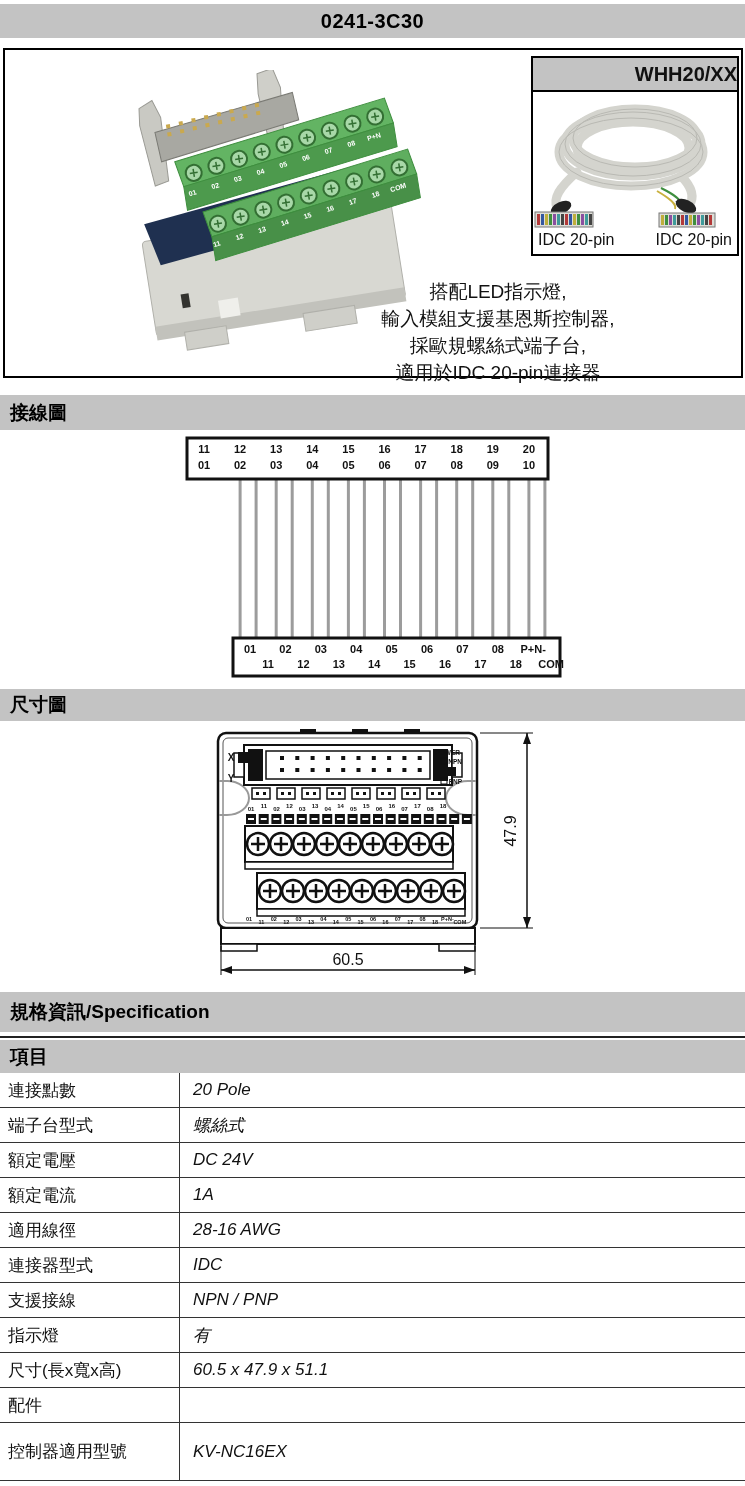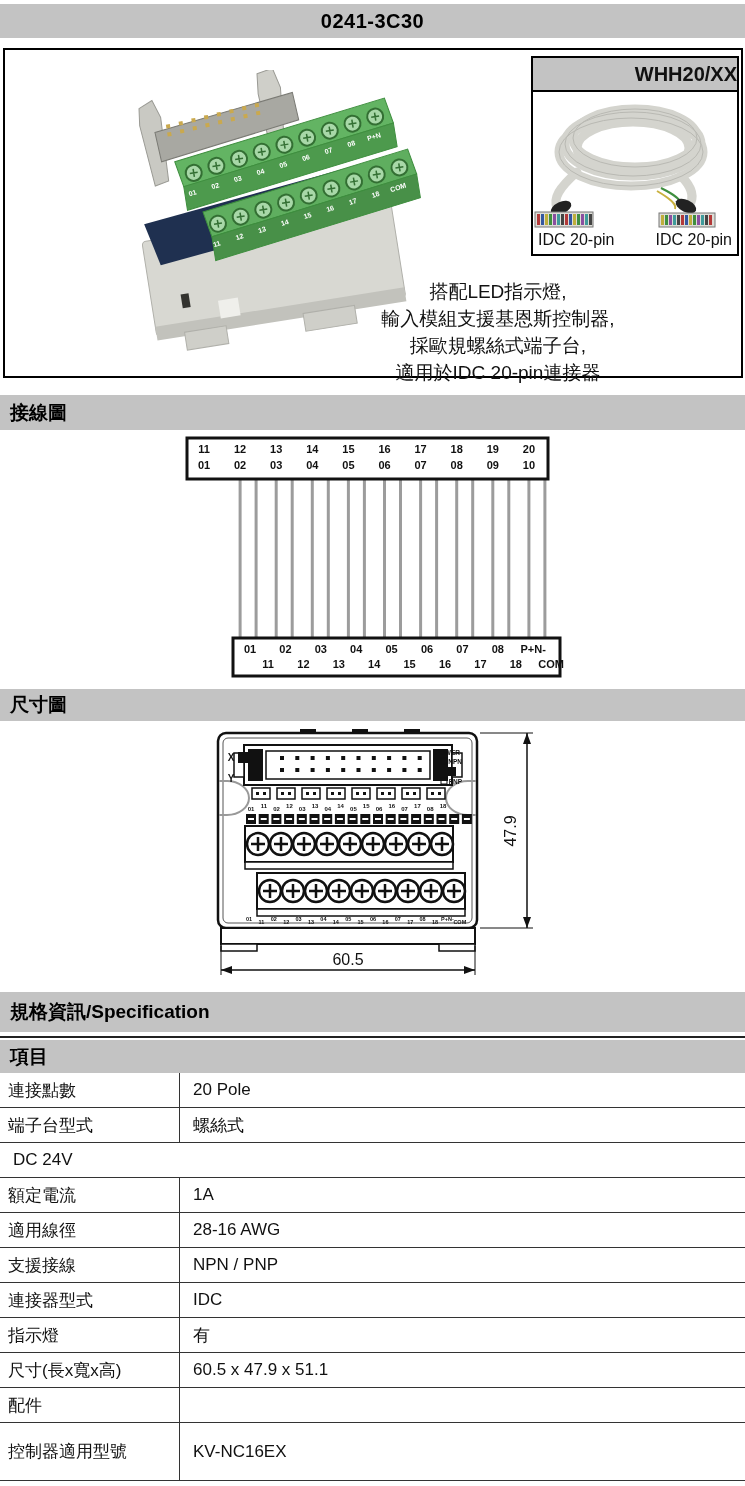--- a/index.html
+++ b/index.html
@@ -28,21 +28,21 @@
   .description{position:absolute;right:8px;top:228px;width:470px;text-align:center;
                font-size:19px;line-height:27px;color:#111;}
   svg text{font-family:"Liberation Sans","DejaVu Sans",sans-serif;}
   #wiring-svg{position:absolute;left:0;top:432px;}
   #dim-svg{position:absolute;left:0;top:725px;}
   .spec-table{position:absolute;left:0;top:1073px;width:745px;}
   .spec-row{display:flex;width:745px;border-bottom:1px solid #333;box-sizing:border-box;}
   .spec-row .cell-label{width:180px;min-width:180px;border-right:1px solid #333;
                         box-sizing:border-box;display:flex;align-items:center;
                         padding-left:8px;font-size:17px;}
-  .spec-row .cell-value{flex:1;display:flex;align-items:center;padding-left:13px;font-size:17px;}
+  .spec-row .cell-value{flex:1;display:flex;align-items:center;padding-left:13px;font-size:17px;font-style:italic;}
   .spec-row{height:35px;}
   .spec-row.tall{height:58px;}
 </style>
 </head>
 <body>
 
 <div id="page">
 
   <div class="gray-bar header-bar">
     <span>0241-3C30</span>
@@ -502,37 +502,38 @@
   <div class="spec-table" id="spec-table">
       <div class="spec-row">
         <div class="cell-label">連接點數</div>
         <div class="cell-value">20 Pole</div>
       </div>
       <div class="spec-row">
         <div class="cell-label">端子台型式</div>
         <div class="cell-value">螺絲式</div>
       </div>
       <div class="spec-row">
+        <div class="cell-label">額定電壓</div>
         <div class="cell-value">DC 24V</div>
       </div>
       <div class="spec-row">
         <div class="cell-label">額定電流</div>
         <div class="cell-value">1A</div>
       </div>
       <div class="spec-row">
         <div class="cell-label">適用線徑</div>
         <div class="cell-value">28-16 AWG</div>
       </div>
       <div class="spec-row">
+        <div class="cell-label">連接器型式</div>
+        <div class="cell-value">IDC</div>
+      </div>
+      <div class="spec-row">
         <div class="cell-label">支援接線</div>
         <div class="cell-value">NPN / PNP</div>
-      </div>
-      <div class="spec-row">
-        <div class="cell-label">連接器型式</div>
-        <div class="cell-value">IDC</div>
       </div>
       <div class="spec-row">
         <div class="cell-label">指示燈</div>
         <div class="cell-value">有</div>
       </div>
       <div class="spec-row">
         <div class="cell-label">尺寸(長x寬x高)</div>
         <div class="cell-value">60.5 x 47.9 x 51.1</div>
       </div>
       <div class="spec-row">

